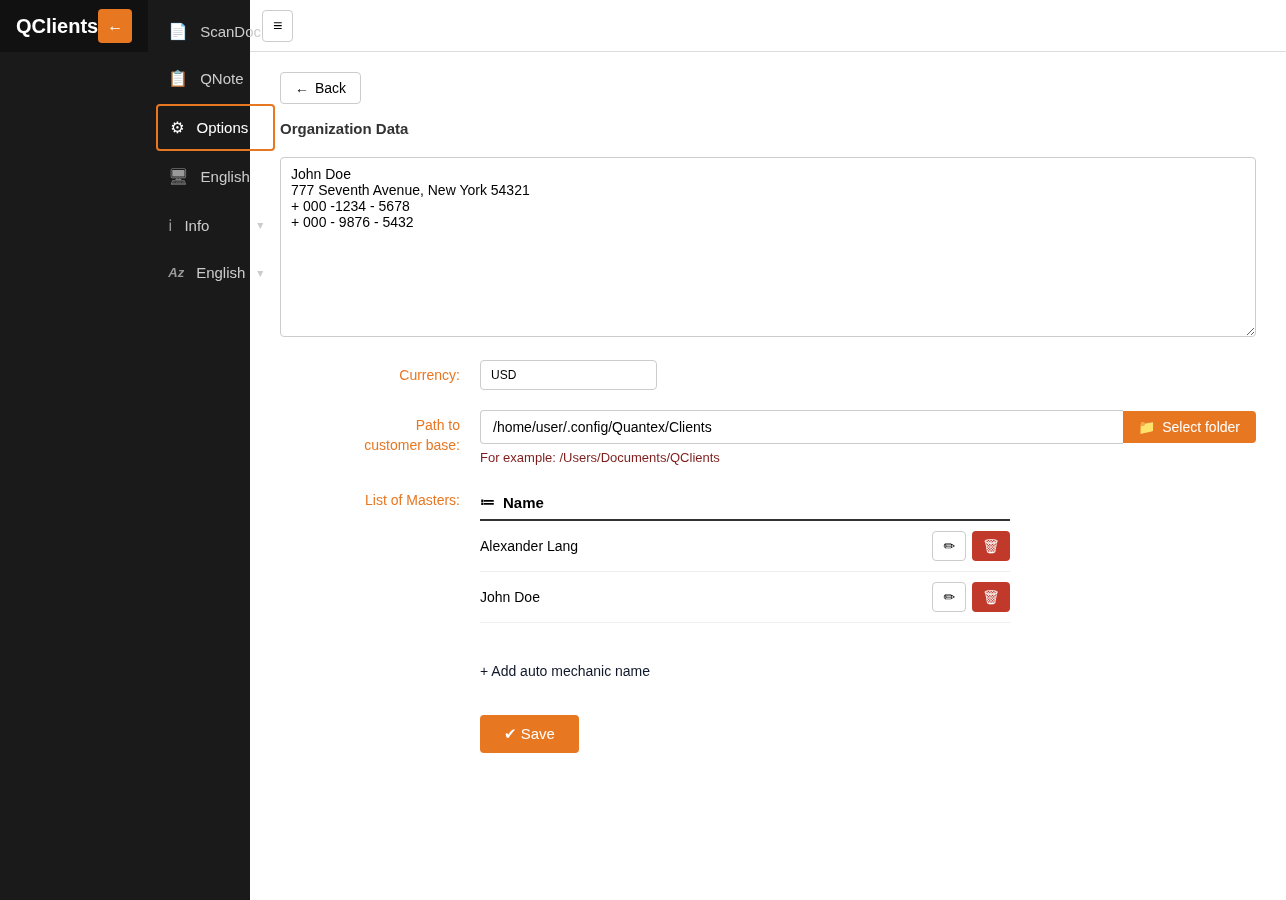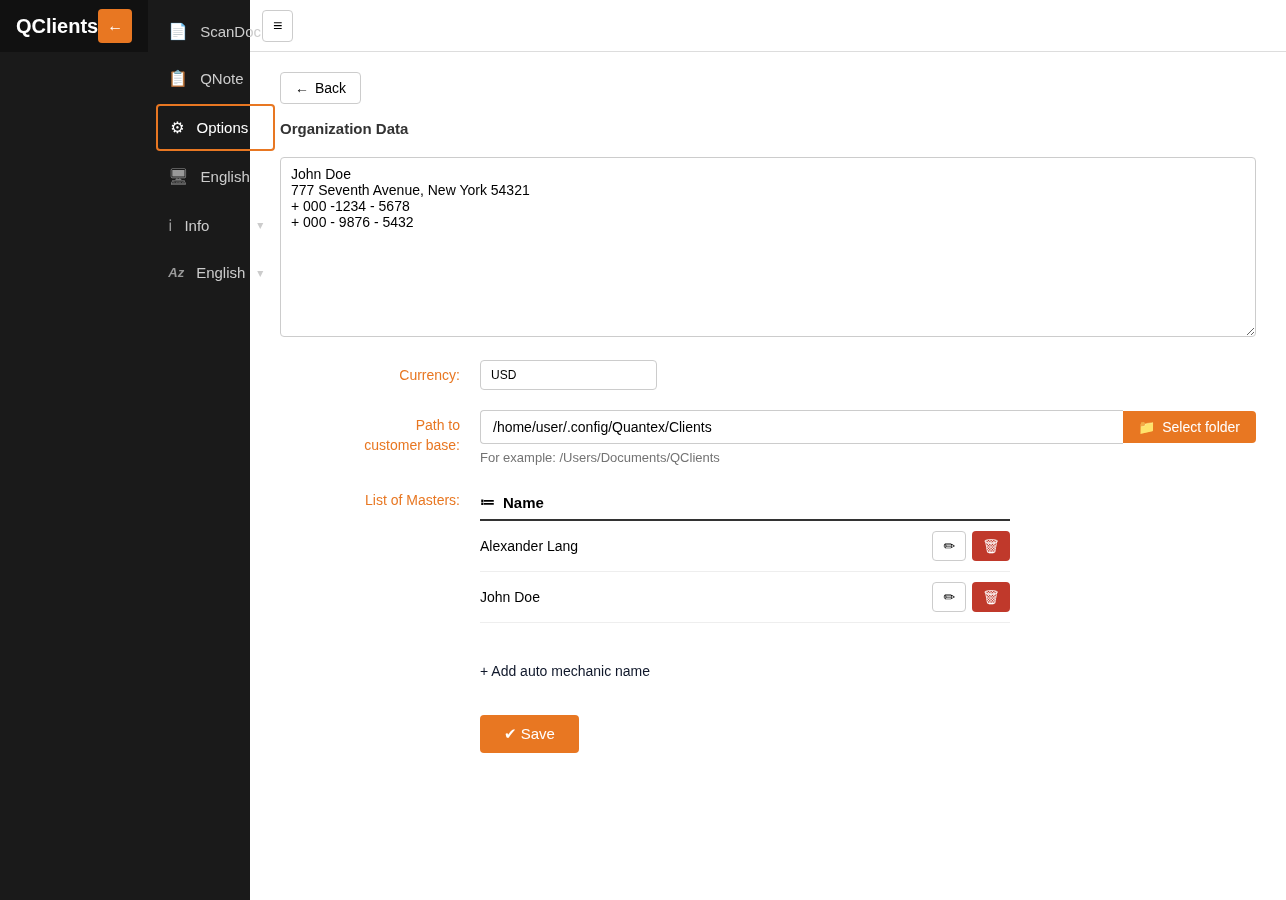--- a/index.html
+++ b/index.html
@@ -172,21 +172,21 @@
       border-radius: 0 4px 4px 0;
       padding: 8px 16px;
       cursor: pointer;
       font-size: 14px;
       display: flex;
       align-items: center;
       gap: 6px;
       white-space: nowrap;
     }
     .path-hint {
-      color: #737373;
+      color: #7f1d1d;
       font-size: 13px;
       margin-top: 6px;
     }
     .masters-table {
       width: 530px;
     }
     .masters-header {
       display: flex;
       align-items: center;
       gap: 8px;

